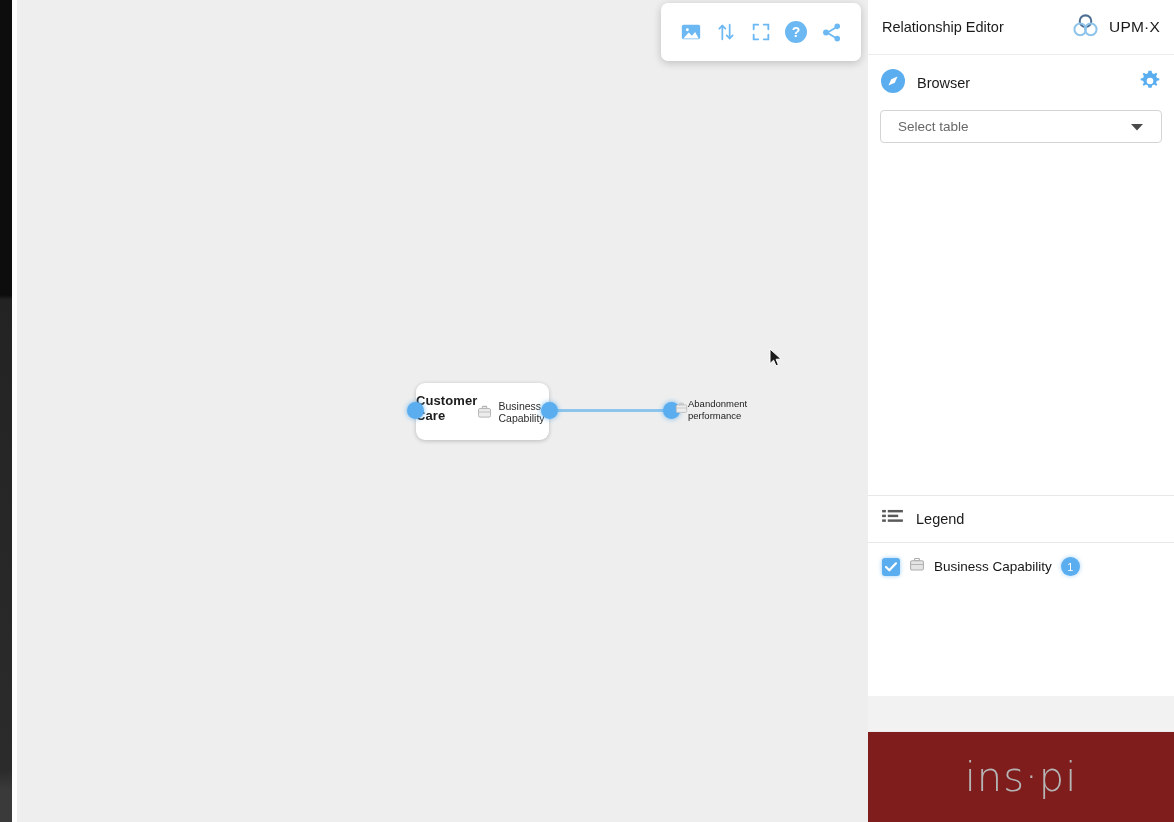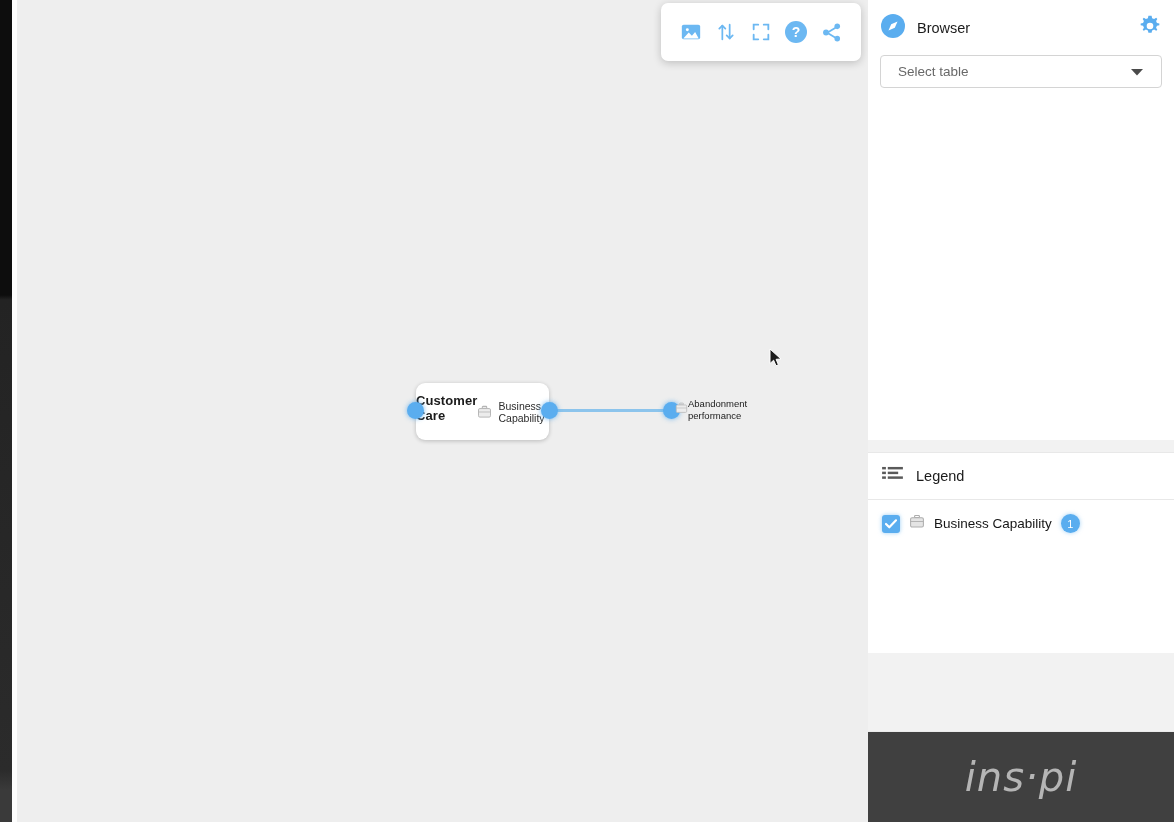--- a/index.html
+++ b/index.html
@@ -114,21 +114,20 @@
     padding: 0 17px; justify-content: space-between;
     margin-bottom: 16px;
   }
   .field-text { font-size: 13.5px; color: #686868; }
   .browser-body { height: 318px; background:#fff; }
 
   .legend-panel {
     height: 48px; background:#fff; display:flex; align-items:center;
     padding: 0 14px; gap: 13px; border-top: 1px solid #e8e8e8;
     border-bottom: 1px solid #e8e8e8;
-    margin-top: 12px;
   }
   .legend-label { font-size: 14.5px; color: #1b1b1b; }
 
   .filter-panel { background:#fff; padding: 14px 12px 0 12px; height: 153px; }
   .filter-row {
     display:flex; align-items:center; justify-content: space-between;
     margin-bottom: 14px;
   }
   .filter-left { display:flex; align-items:center; gap: 9px; }
   .filter-label { font-size: 13.5px; color: #1b1b1b; }
@@ -147,23 +146,22 @@
   .badge {
     min-width: 19px; height: 19px; border-radius: 50%;
     background: #5aadef; color:#fff; font-size: 11px;
     display:flex; align-items:center; justify-content:center;
     box-shadow: 0 0 4px rgba(90,173,239,0.55);
     padding: 0 5px;
   }
 
   .footer {
     position: absolute; left: 0; bottom: 0; width: 306px; height: 91px;
-    background: #404040; display:flex; align-items:center; justify-content:center;
+    background: #7f1d1d; display:flex; align-items:center; justify-content:center;
     border-top: 1px solid #ececec;
-    font-style: italic;
   }
   .inspi {
     font-family: "DejaVu Sans", sans-serif;
     font-size: 40px; color: #b5b5b5; letter-spacing: 1px; font-weight: 300;
   }
 </style>
 </head>
 <body>
 
 <div id="app">
@@ -254,20 +252,35 @@
 
     <span class="cursor">
       <svg width="14" height="20" viewBox="0 0 14 20">
         <path d="M1 1 L1 15.5 L4.6 12.2 L7 17.8 L9.4 16.8 L7.1 11.3 L12 11 Z" fill="#1b1b1b" stroke="#ffffff" stroke-width="1"></path>
       </svg>
     </span>
   </div>
 
   <div class="sidebar">
 
+    <div class="sb-header">
+      <span class="sb-title">Relationship Editor</span>
+      <span class="brand">
+        <span>
+          <svg width="29" height="27" viewBox="0 0 30 28">
+            <g fill="none" stroke-width="2.1">
+              <circle cx="15" cy="9.5" r="6" stroke="#4d6d92"></circle>
+              <circle cx="9.5" cy="18" r="6" stroke="#8fc4ea"></circle>
+              <circle cx="20.5" cy="18" r="6" stroke="#8fc4ea"></circle>
+            </g>
+          </svg>
+        </span>
+        <span class="brand-name">UPM·X</span>
+      </span>
+    </div>
 
     <div class="browser-panel">
       <div class="browser-head">
         <span class="browser-head-left">
           <span>
             <svg width="26" height="26" viewBox="0 0 26 26">
               <circle cx="13" cy="13" r="12" fill="#5aadef"></circle>
               <path d="M17.5 8.5 L11.2 11.2 L8.5 17.5 L14.8 14.8 Z" fill="#ffffff"></path>
             </svg>
           </span>

